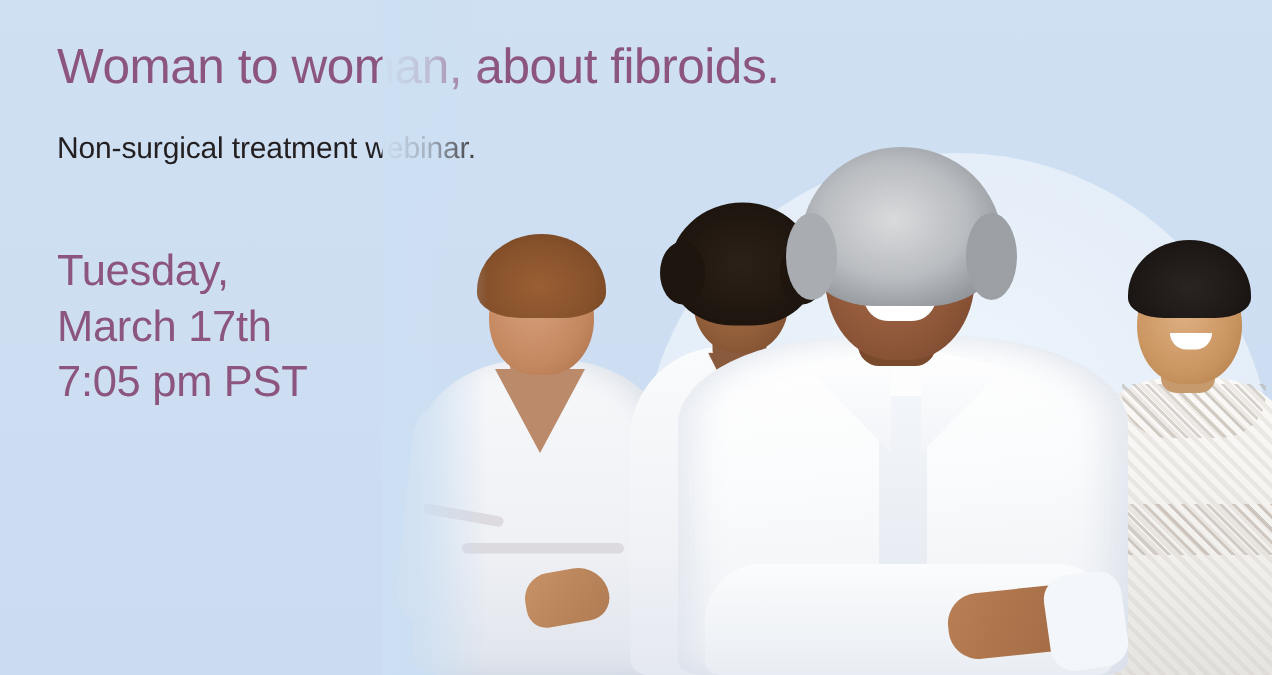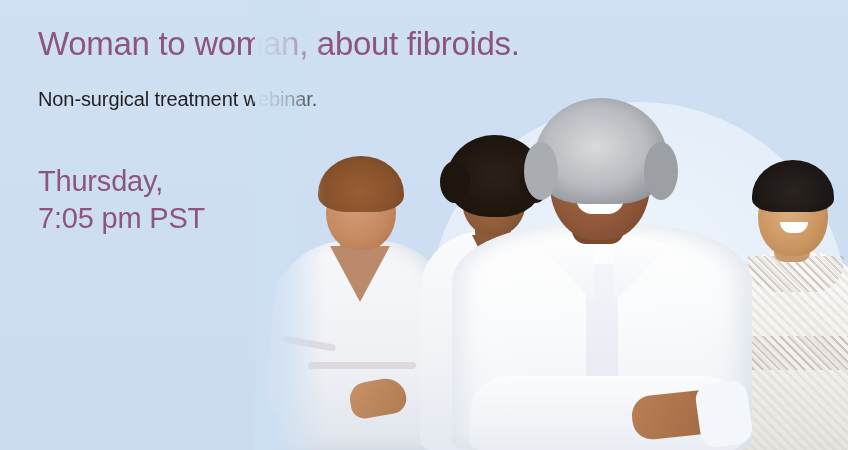--- a/index.html
+++ b/index.html
@@ -337,17 +337,18 @@
     </div>
 
     <div class="photo-fade"></div>
   </div>
 
   <div class="headline">Woman to woman, about fibroids.</div>
 
   <div class="subhead">Non-surgical treatment webinar.</div>
 
   <div class="datetime">
-    <span>Thursday,</span>
+    <span>Tuesday,</span>
+    <span>March 17th</span>
     <span>7:05 pm PST</span>
   </div>
 
 </div>
 
 </body></html>

